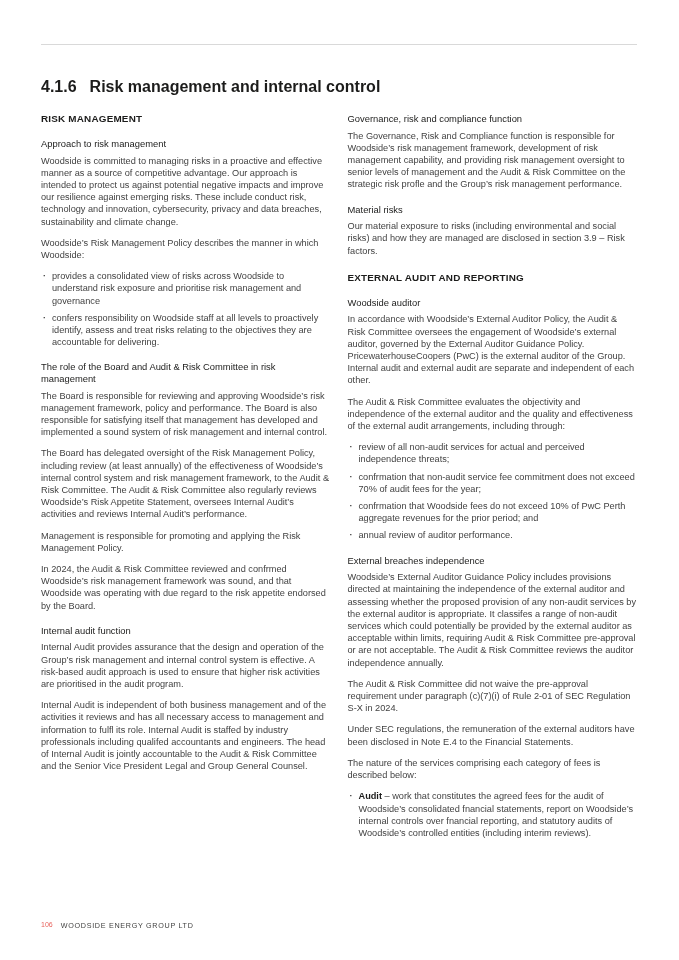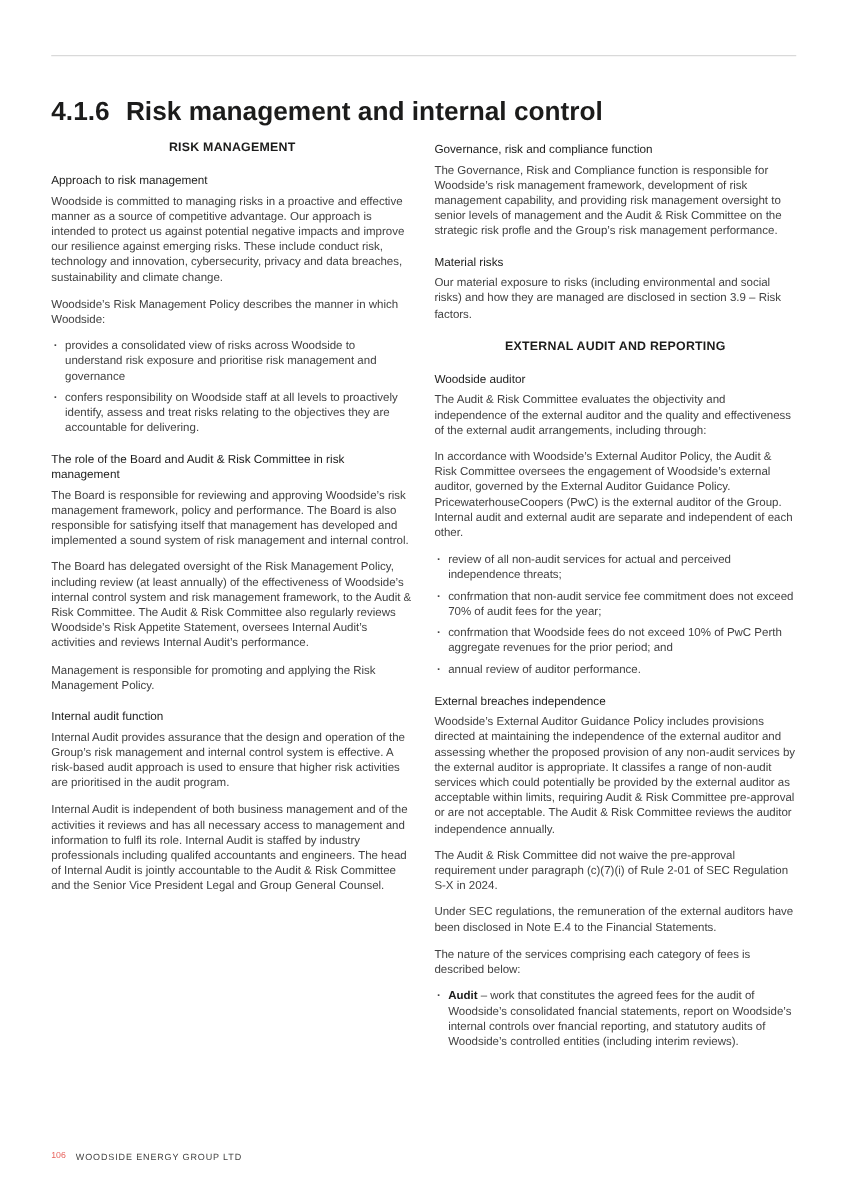--- a/index.html
+++ b/index.html
@@ -3,27 +3,27 @@
 <meta charset="utf-8">
 <style>
   html, body { margin:0; padding:0; background:#ffffff; }
   .page {
     position:relative; width:679px; height:960px; background:#ffffff;
     font-family:"Liberation Sans", sans-serif; color:#424242; overflow:hidden;
   }
   .top-rule { position:absolute; top:44px; left:41px; width:596px; border-top:1px solid #d9d9d9; }
   .doc-title {
     position:absolute; top:78px; left:41px; margin:0;
-    font-size:21px; font-weight:bold; color:#1c1c1b;
+    font-size:16px; font-weight:bold; color:#1c1c1b;
     display:flex; gap:13px; align-items:baseline;
   }
   .content { position:absolute; top:113px; left:41px; width:596px; display:flex; gap:17px; align-items:flex-start; }
   .col { flex:1; min-width:0; font-size:9.2px; line-height:12.2px; color:#424242; }
   .col > :first-child { margin-top:0 !important; }
-  .sec-head { font-size:9.9px; font-weight:bold; margin:15px 0 9px; color:#1c1c1b; letter-spacing:0.2px; line-height:12px;text-align:center; }
+  .sec-head { font-size:9.9px; font-weight:bold; margin:15px 0 9px; color:#1c1c1b; letter-spacing:0.2px; line-height:12px; }
   .sub-head { font-size:9.4px; font-weight:normal; margin:13px 0 5px; color:#1c1c1b; line-height:11.6px; }
   .col p { margin:0 0 9px; }
   .col ul { list-style:none; margin:0 0 9px; padding:0; }
   .col li { position:relative; padding-left:11px; margin-bottom:5px; }
   .col li::before { content:"\00B7"; position:absolute; left:2px; top:0; font-weight:bold; color:#424242; }
   .col li strong { color:#1c1c1b; }
   .footer { position:absolute; left:41px; top:921px; display:flex; align-items:flex-start; gap:8px; }
   .page-num { color:#e8625c; font-size:7px; }
   .company { font-size:7.2px; letter-spacing:0.7px; color:#3f3f3e; }
 </style>
@@ -49,38 +49,39 @@
       <p>Woodside’s Risk Management Policy describes the manner in which Woodside:</p>
       <ul>
         <li>provides a consolidated view of risks across Woodside to understand risk exposure and prioritise risk management and governance</li>
         <li>confers responsibility on Woodside staff at all levels to proactively identify, assess and treat risks relating to the objectives they are accountable for delivering.</li>
       </ul>
 
       <div class="sub-head">The role of the Board and Audit &amp; Risk Committee in risk management</div>
       <p>The Board is responsible for reviewing and approving Woodside’s risk management framework, policy and performance. The Board is also responsible for satisfying itself that management has developed and implemented a sound system of risk management and internal control.</p>
       <p>The Board has delegated oversight of the Risk Management Policy, including review (at least annually) of the effectiveness of Woodside’s internal control system and risk management framework, to the Audit &amp; Risk Committee. The Audit &amp; Risk Committee also regularly reviews Woodside’s Risk Appetite Statement, oversees Internal Audit’s activities and reviews Internal Audit’s performance.</p>
       <p>Management is responsible for promoting and applying the Risk Management Policy.</p>
+      <p>In 2024, the Audit &amp; Risk Committee reviewed and confrmed Woodside’s risk management framework was sound, and that Woodside was operating with due regard to the risk appetite endorsed by the Board.</p>
 
       <div class="sub-head">Internal audit function</div>
       <p>Internal Audit provides assurance that the design and operation of the Group’s risk management and internal control system is effective. A risk-based audit approach is used to ensure that higher risk activities are prioritised in the audit program.</p>
       <p>Internal Audit is independent of both business management and of the activities it reviews and has all necessary access to management and information to fulfl its role. Internal Audit is staffed by industry professionals including qualifed accountants and engineers. The head of Internal Audit is jointly accountable to the Audit &amp; Risk Committee and the Senior Vice President Legal and Group General Counsel.</p>
     </div>
 
     <div class="col">
       <div class="sub-head">Governance, risk and compliance function</div>
       <p>The Governance, Risk and Compliance function is responsible for Woodside’s risk management framework, development of risk management capability, and providing risk management oversight to senior levels of management and the Audit &amp; Risk Committee on the strategic risk profle and the Group’s risk management performance.</p>
 
       <div class="sub-head">Material risks</div>
       <p>Our material exposure to risks (including environmental and social risks) and how they are managed are disclosed in section 3.9 – Risk factors.</p>
 
       <div class="sec-head">EXTERNAL AUDIT AND REPORTING</div>
 
       <div class="sub-head">Woodside auditor</div>
+      <p>In accordance with Woodside’s External Auditor Policy, the Audit &amp; Risk Committee oversees the engagement of Woodside’s external auditor, governed by the External Auditor Guidance Policy. PricewaterhouseCoopers (PwC) is the external auditor of the Group. Internal audit and external audit are separate and independent of each other.</p>
       <p>The Audit &amp; Risk Committee evaluates the objectivity and independence of the external auditor and the quality and effectiveness of the external audit arrangements, including through:</p>
-      <p>In accordance with Woodside’s External Auditor Policy, the Audit &amp; Risk Committee oversees the engagement of Woodside’s external auditor, governed by the External Auditor Guidance Policy. PricewaterhouseCoopers (PwC) is the external auditor of the Group. Internal audit and external audit are separate and independent of each other.</p>
       <ul>
         <li>review of all non-audit services for actual and perceived independence threats;</li>
         <li>confrmation that non-audit service fee commitment does not exceed 70% of audit fees for the year;</li>
         <li>confrmation that Woodside fees do not exceed 10% of PwC Perth aggregate revenues for the prior period; and</li>
         <li>annual review of auditor performance.</li>
       </ul>
 
       <div class="sub-head">External breaches independence</div>
       <p>Woodside’s External Auditor Guidance Policy includes provisions directed at maintaining the independence of the external auditor and assessing whether the proposed provision of any non-audit services by the external auditor is appropriate. It classifes a range of non-audit services which could potentially be provided by the external auditor as acceptable within limits, requiring Audit &amp; Risk Committee pre-approval or are not acceptable. The Audit &amp; Risk Committee reviews the auditor independence annually.</p>
       <p>The Audit &amp; Risk Committee did not waive the pre-approval requirement under paragraph (c)(7)(i) of Rule 2-01 of SEC Regulation S-X in 2024.</p>

